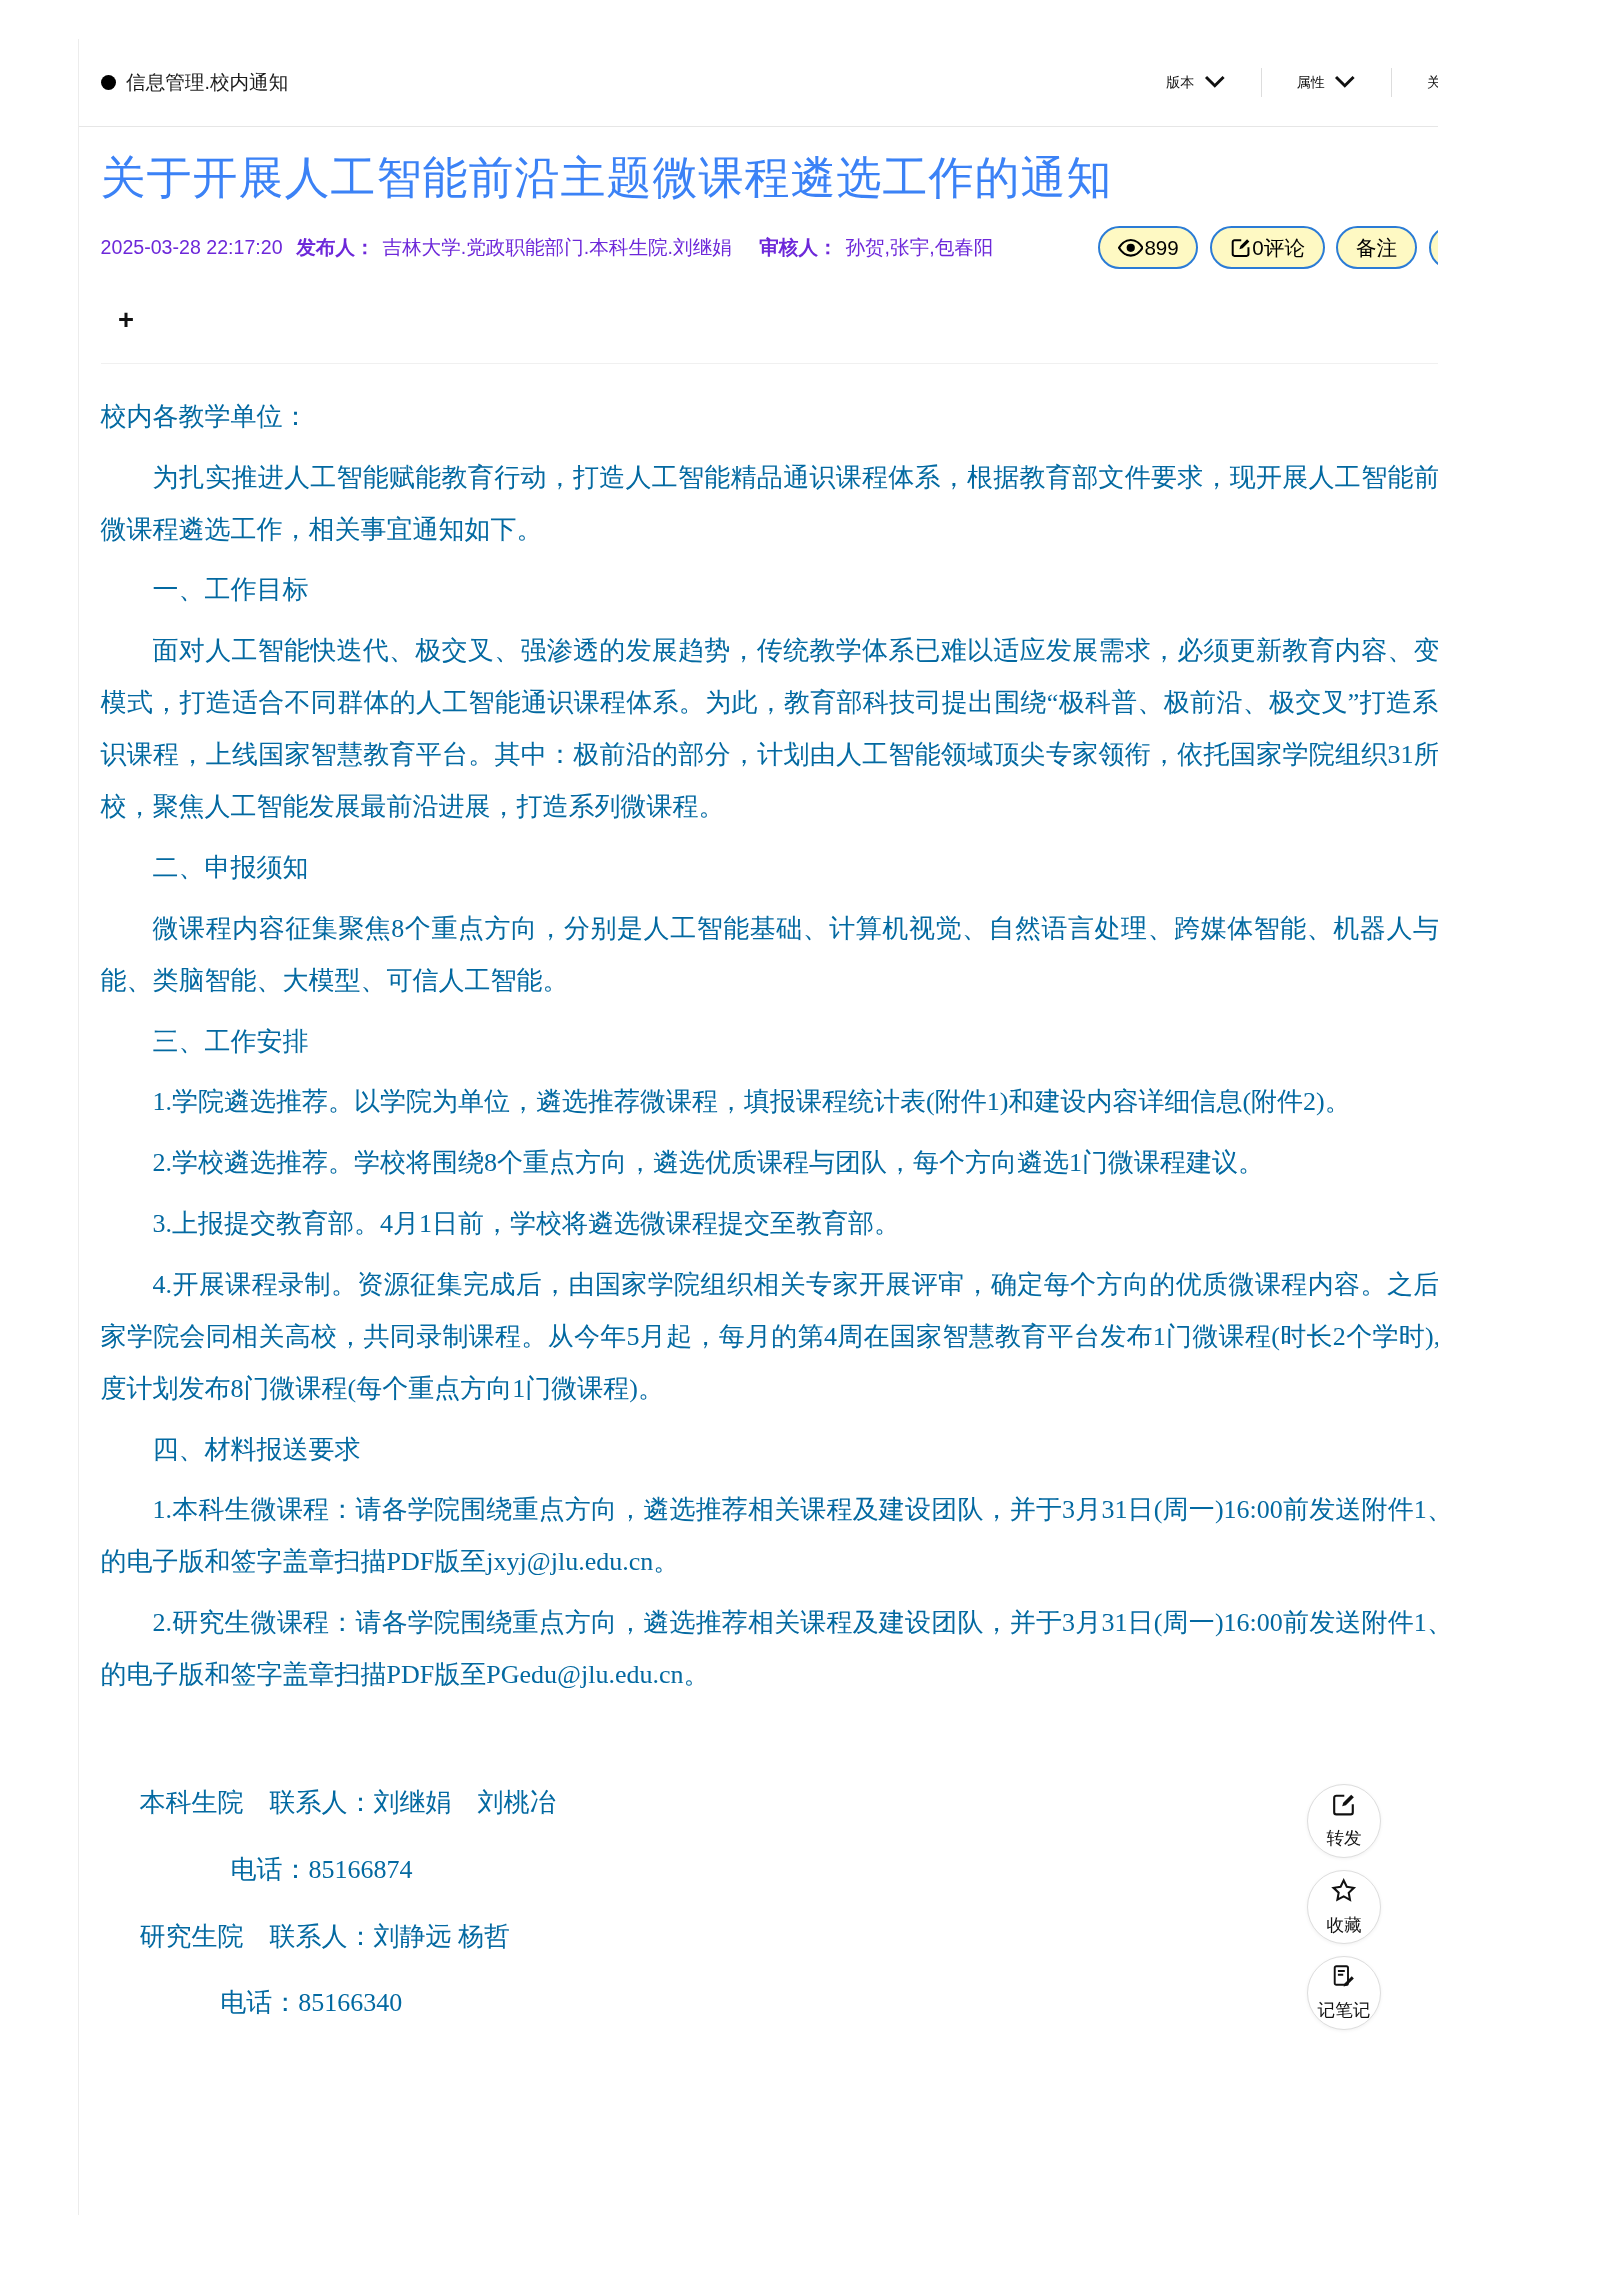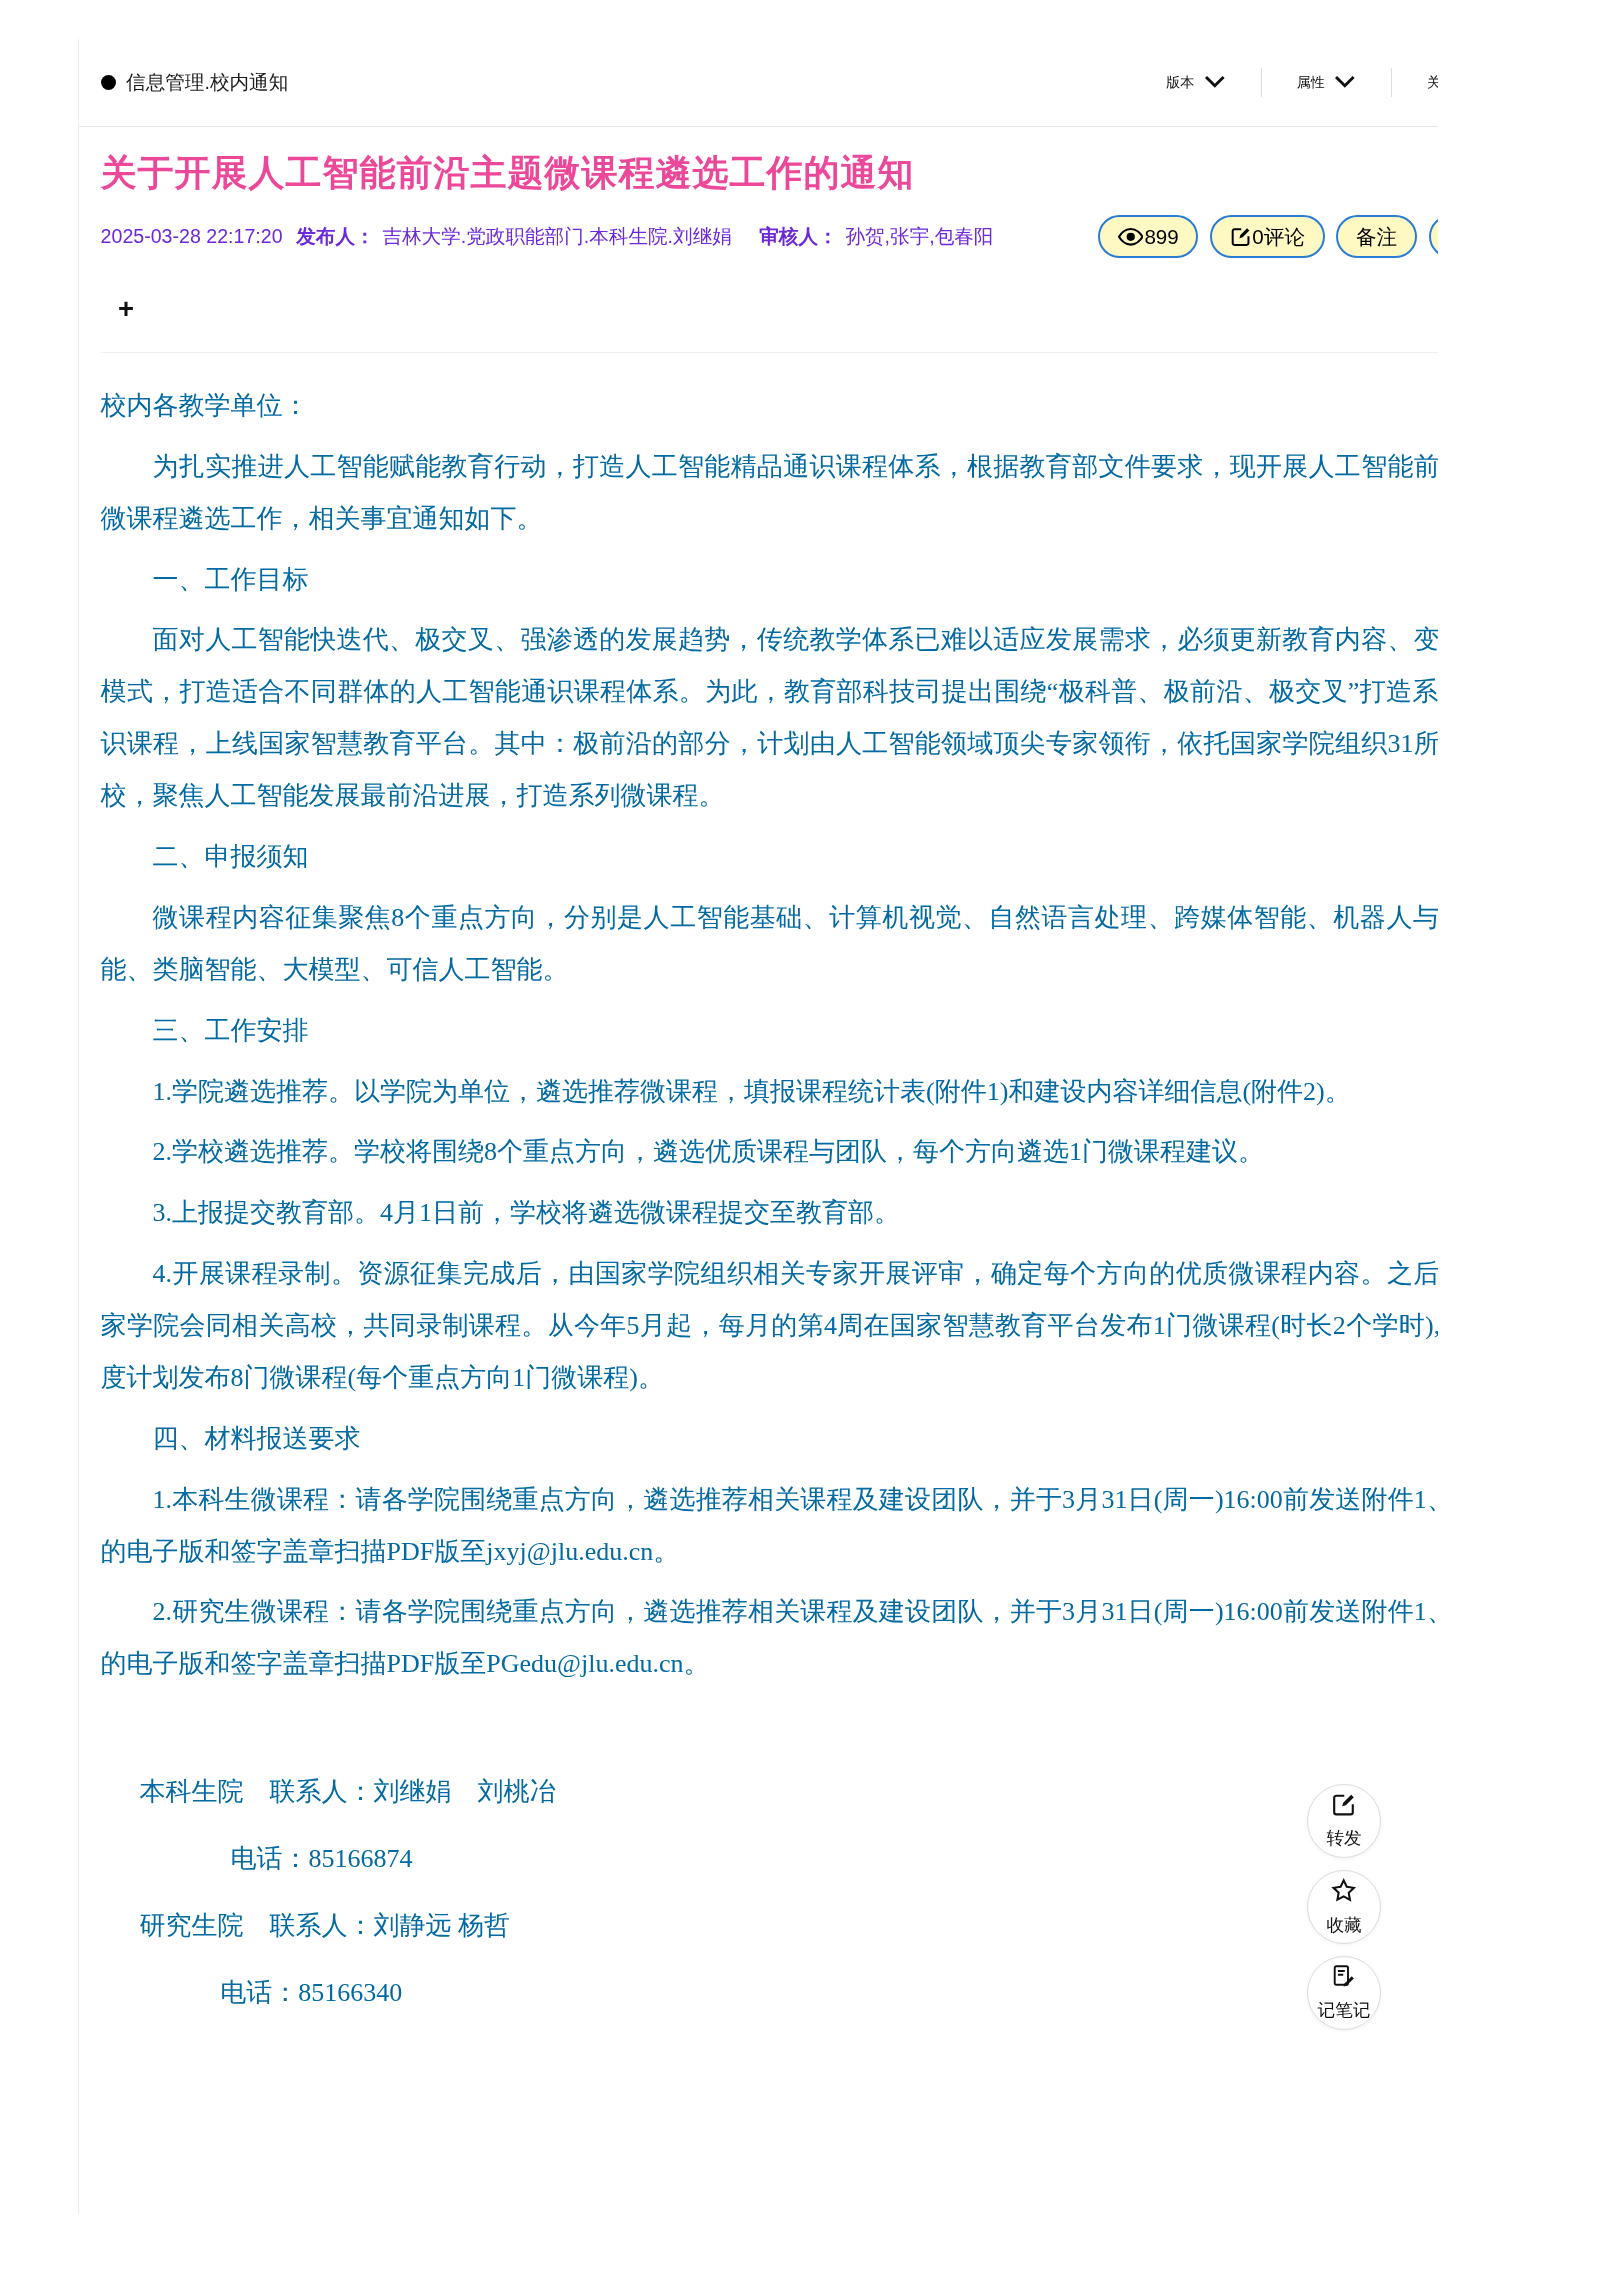--- a/index.html
+++ b/index.html
@@ -17,21 +17,21 @@
     height:88px; padding:0 21.6px; border-bottom:1px solid #e6e6e6;
     display:flex; align-items:center; justify-content:space-between;
   }
   .crumb { display:flex; align-items:center; gap:9.8px; font-size:19.6px; color:#1a1a1a; cursor:pointer; }
   .crumb .bullet { width:15.7px; height:15.7px; border-radius:50%; background:#000; display:inline-block; }
   .menus { display:flex; align-items:center; }
   .menu-item { display:flex; align-items:center; gap:9.8px; font-size:14px; color:#111; padding:0 35px; cursor:pointer; }
   .vsep { width:1px; height:29px; background:#ddd; }
   
   .title {
-    font-size:36px; font-weight:700; color:#ec4899; letter-spacing:1px;
+    font-size:45px; font-weight:400; color:#3b82f6; letter-spacing:1px;
     padding:23.5px 21.6px 0 21.6px; line-height:1.2;
   }
   .meta-row { display:flex; align-items:center; justify-content:space-between; padding:21.6px 21.6px 0 21.6px; }
   .meta-left { font-size:19.6px; color:#6d28d9; display:flex; align-items:baseline; flex-wrap:wrap; }
   .meta-left .time { margin-right:13.7px; }
   .meta-left .lbl { font-weight:700; margin-right:7.8px; }
   .meta-left .val { margin-right:27.4px; }
   .badges { display:flex; align-items:center; gap:11.8px; }
   .badge {
     display:flex; align-items:center; gap:1px; border:2px solid #2b7cd6; border-radius:979px;

